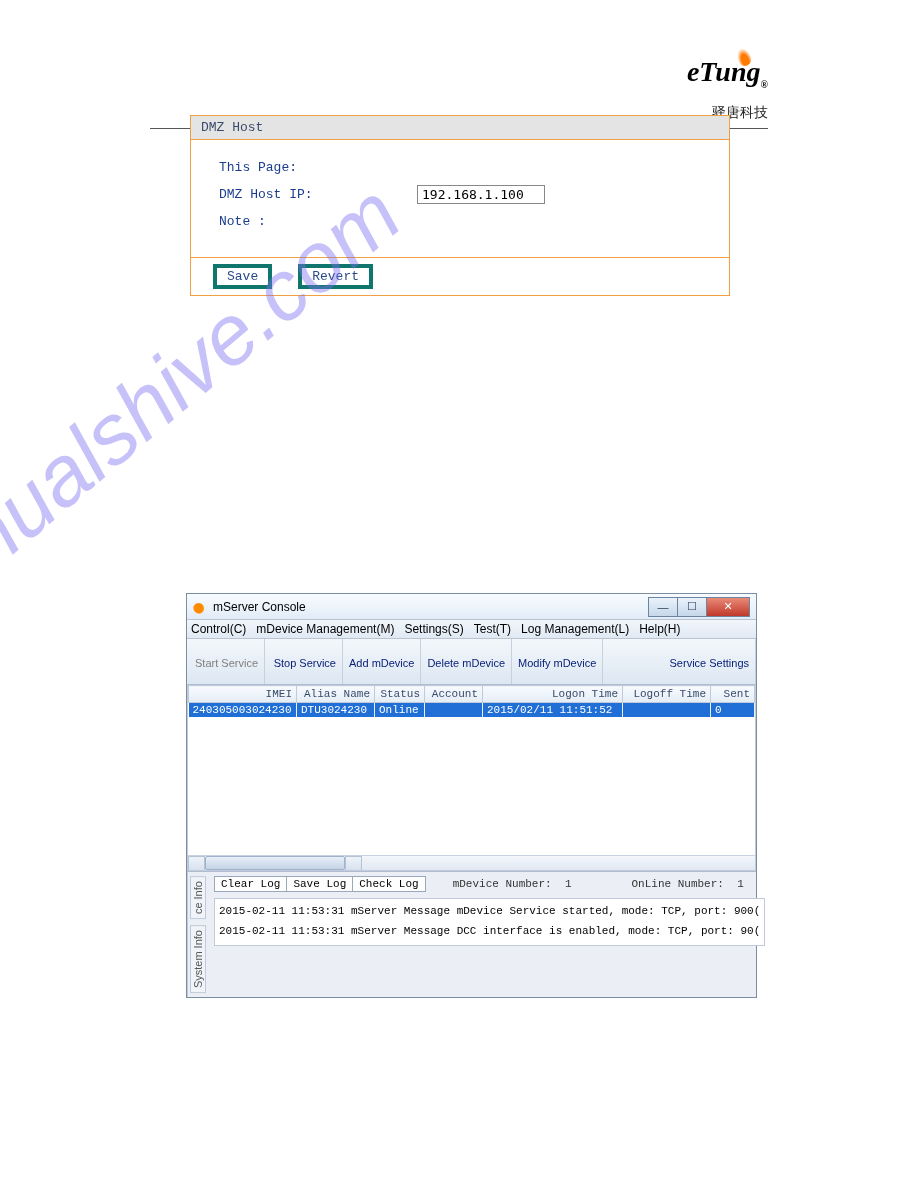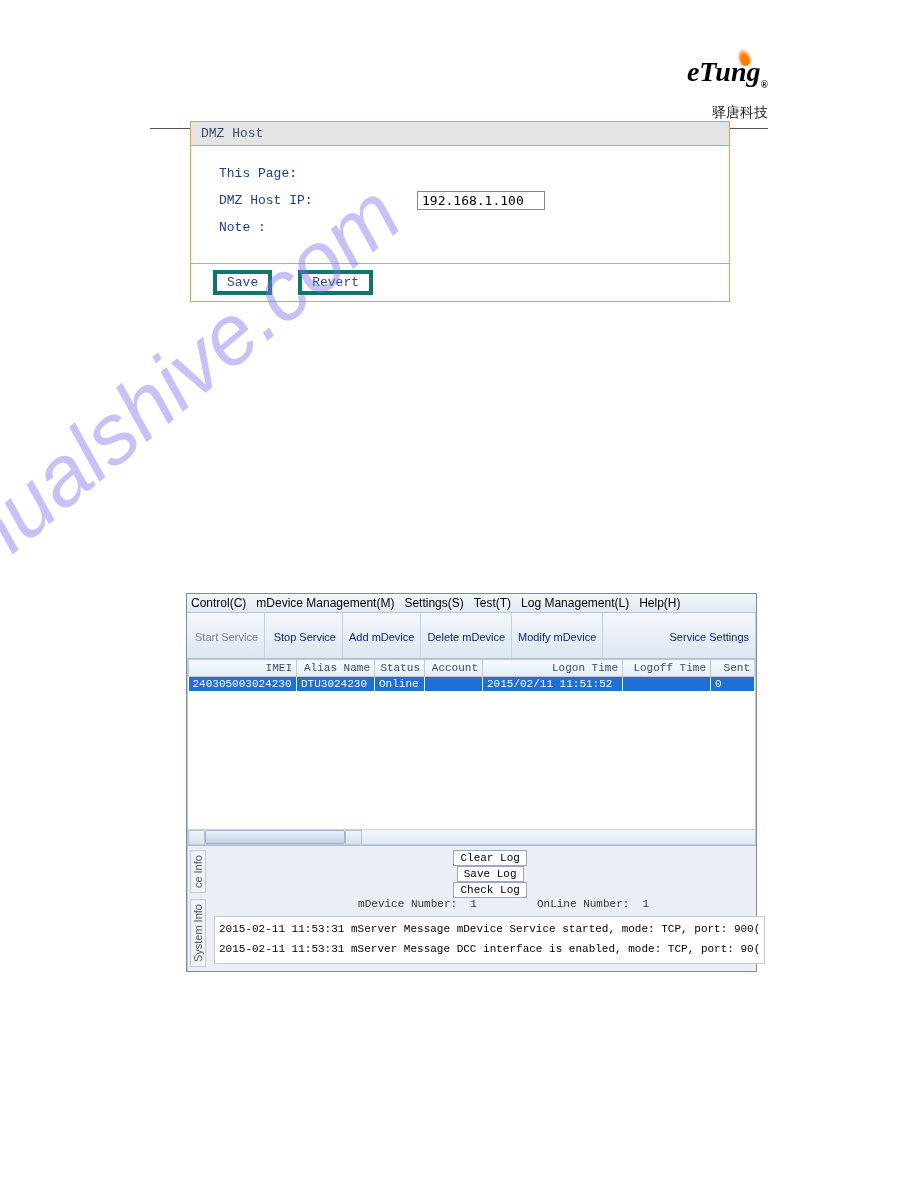--- a/index.html
+++ b/index.html
@@ -38,21 +38,21 @@
       width: 14px; height: 18px;
       background: radial-gradient(ellipse at 50% 70%, #ff7b00 35%, transparent 70%);
       border-radius: 50% 50% 50% 50% / 60% 60% 40% 40%;
       transform: rotate(-20deg);
     }
     .logo-subtitle { font-size: 14px; color: #222; font-family: SimSun, serif; }
 
     
     .dmz-panel {
       position: absolute;
-      top: 121px; left: 190px; width: 540px;
+      top: 115px; left: 190px; width: 540px;
       border: 1px solid #f0a040;
       font-family: "Courier New", monospace;
       font-size: 13px;
       color: #1a3d8f;
     }
     .dmz-title {
       background: #e4e4e4;
       border-bottom: 1px solid #f0a040;
       padding: 4px 10px;
       color: #3a4a6a;
@@ -227,21 +227,21 @@
       display:flex; gap: 6px;
     }
     .side-tabs span {
       writing-mode: vertical-rl;
       border:1px solid #c0cada;
       padding: 4px 1px;
       background:#f0f3f8;
     }
     .bottom-content { flex:1; padding: 4px 6px; font-family: "Courier New", monospace; font-size: 11px; }
     .log-toolbar {
-      display:flex; align-items:center; gap:0; margin-bottom: 6px; flex-direction: column;
+      display:flex; align-items:center; gap:0; margin-bottom: 6px;
     }
     .log-toolbar button{
       font-family: "Courier New", monospace; font-size:11px;
       padding: 1px 6px; border:1px solid #9aa8bc; background:#fdfdfd; margin-right:-1px;
     }
     .log-counts { display:inline-flex; gap: 60px; margin-left: 28px; color:#333; }
     .log-lines {
       border:1px solid #c0cada; background:#fff;
       padding: 3px 4px; white-space:nowrap; overflow:hidden;
       line-height: 1.8;
@@ -275,20 +275,29 @@
   </div>
   <div class="dmz-buttons">
     <button>Save</button>
     <button>Revert</button>
   </div>
 </div>
 
 <div class="watermark">manualshive.com</div>
 
 <div class="console-window">
+  <div class="titlebar">
+    <span class="appicon"></span>
+    <span class="title">mServer Console</span>
+    <div class="winbtns">
+      <div class="winbtn">—</div>
+      <div class="winbtn">☐</div>
+      <div class="winbtn close">✕</div>
+    </div>
+  </div>
 
   <div class="menubar">
     <span>Control(C)</span>
     <span>mDevice Management(M)</span>
     <span>Settings(S)</span>
     <span>Test(T)</span>
     <span>Log Management(L)</span>
     <span>Help(H)</span>
   </div>
 

